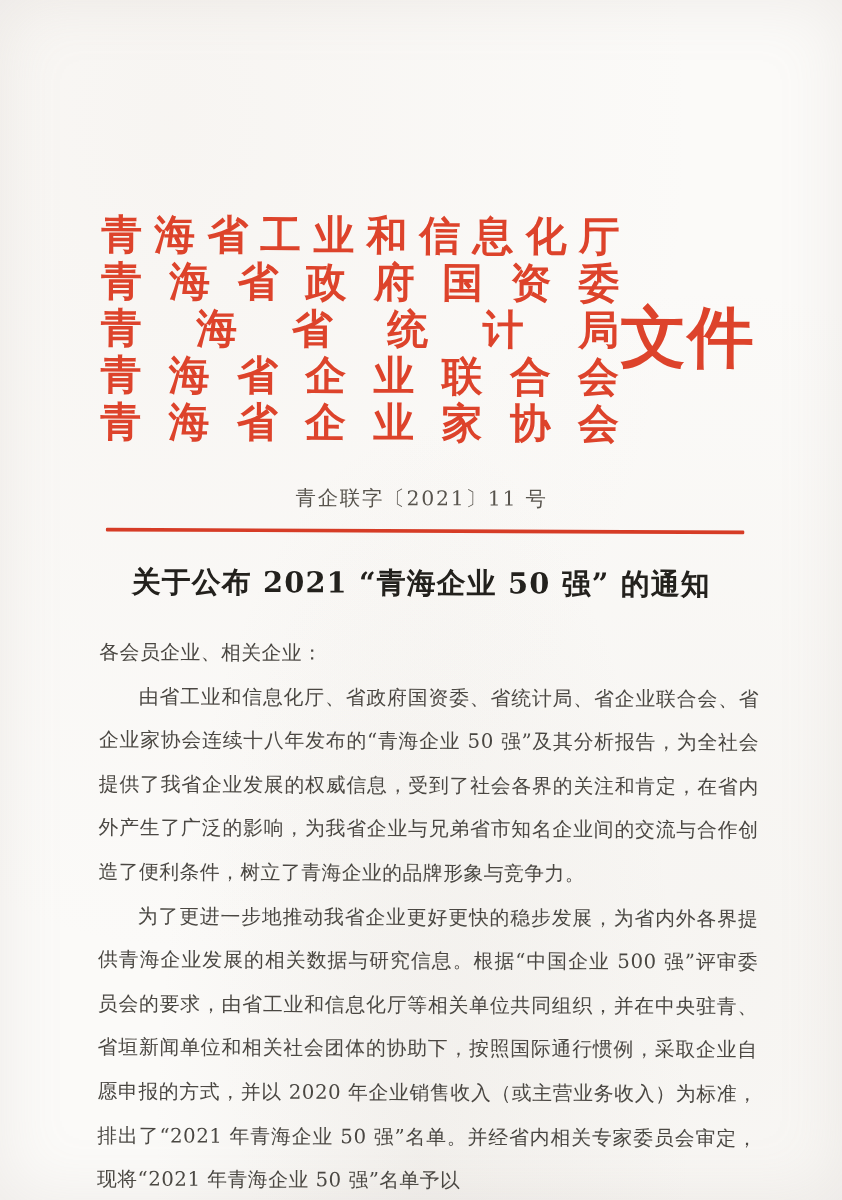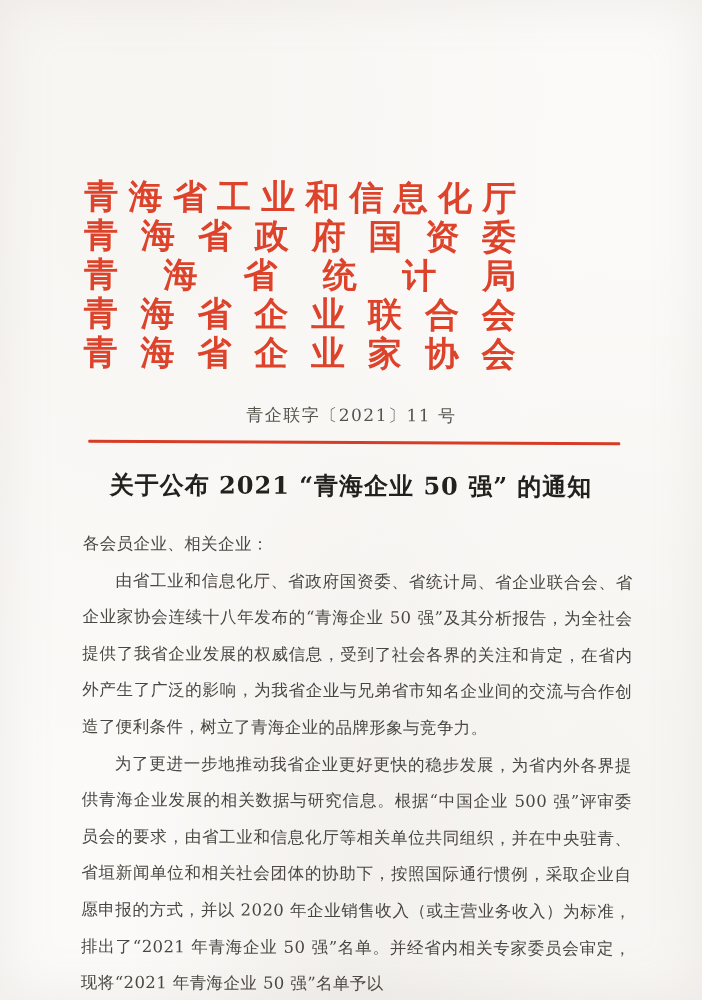--- a/index.html
+++ b/index.html
@@ -115,20 +115,21 @@
   <div class="content">
 
     <div class="letterhead">
       <div class="lh-line">青海省工业和信息化厅</div>
       <div class="lh-line">青海省政府国资委</div>
       <div class="lh-line">青海省统计局</div>
       <div class="lh-line">青海省企业联合会</div>
       <div class="lh-line">青海省企业家协会</div>
     </div>
 
+    <div class="wenjian">文件</div>
 
     <div class="doc-number">青企联字〔2021〕11 号</div>
 
     <div class="red-rule"></div>
 
     <div class="doc-title">关于公布 2021 “青海企业 50 强” 的通知</div>
 
     <div class="body-text">
       <p class="salutation">各会员企业、相关企业：</p>
       <p class="para">由省工业和信息化厅、省政府国资委、省统计局、省企业联合会、省企业家协会连续十八年发布的“青海企业 50 强”及其分析报告，为全社会提供了我省企业发展的权威信息，受到了社会各界的关注和肯定，在省内外产生了广泛的影响，为我省企业与兄弟省市知名企业间的交流与合作创造了便利条件，树立了青海企业的品牌形象与竞争力。</p>

